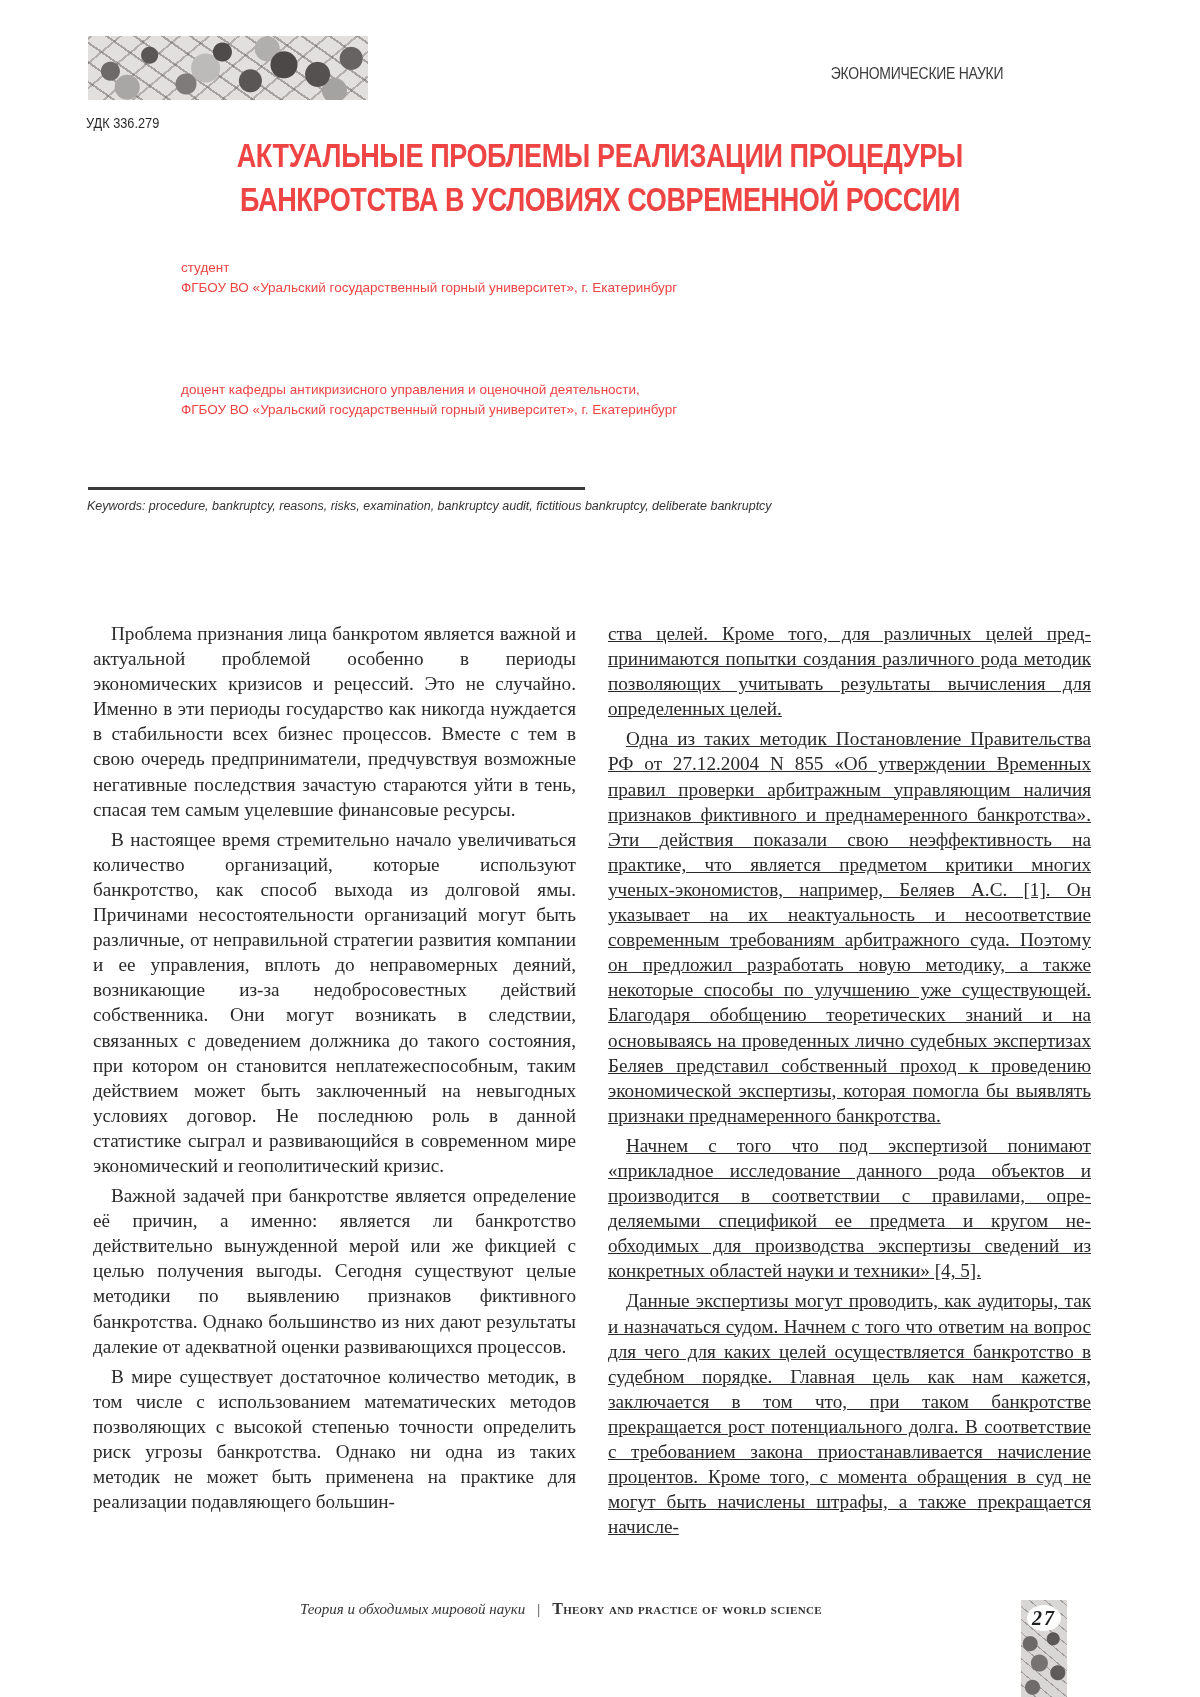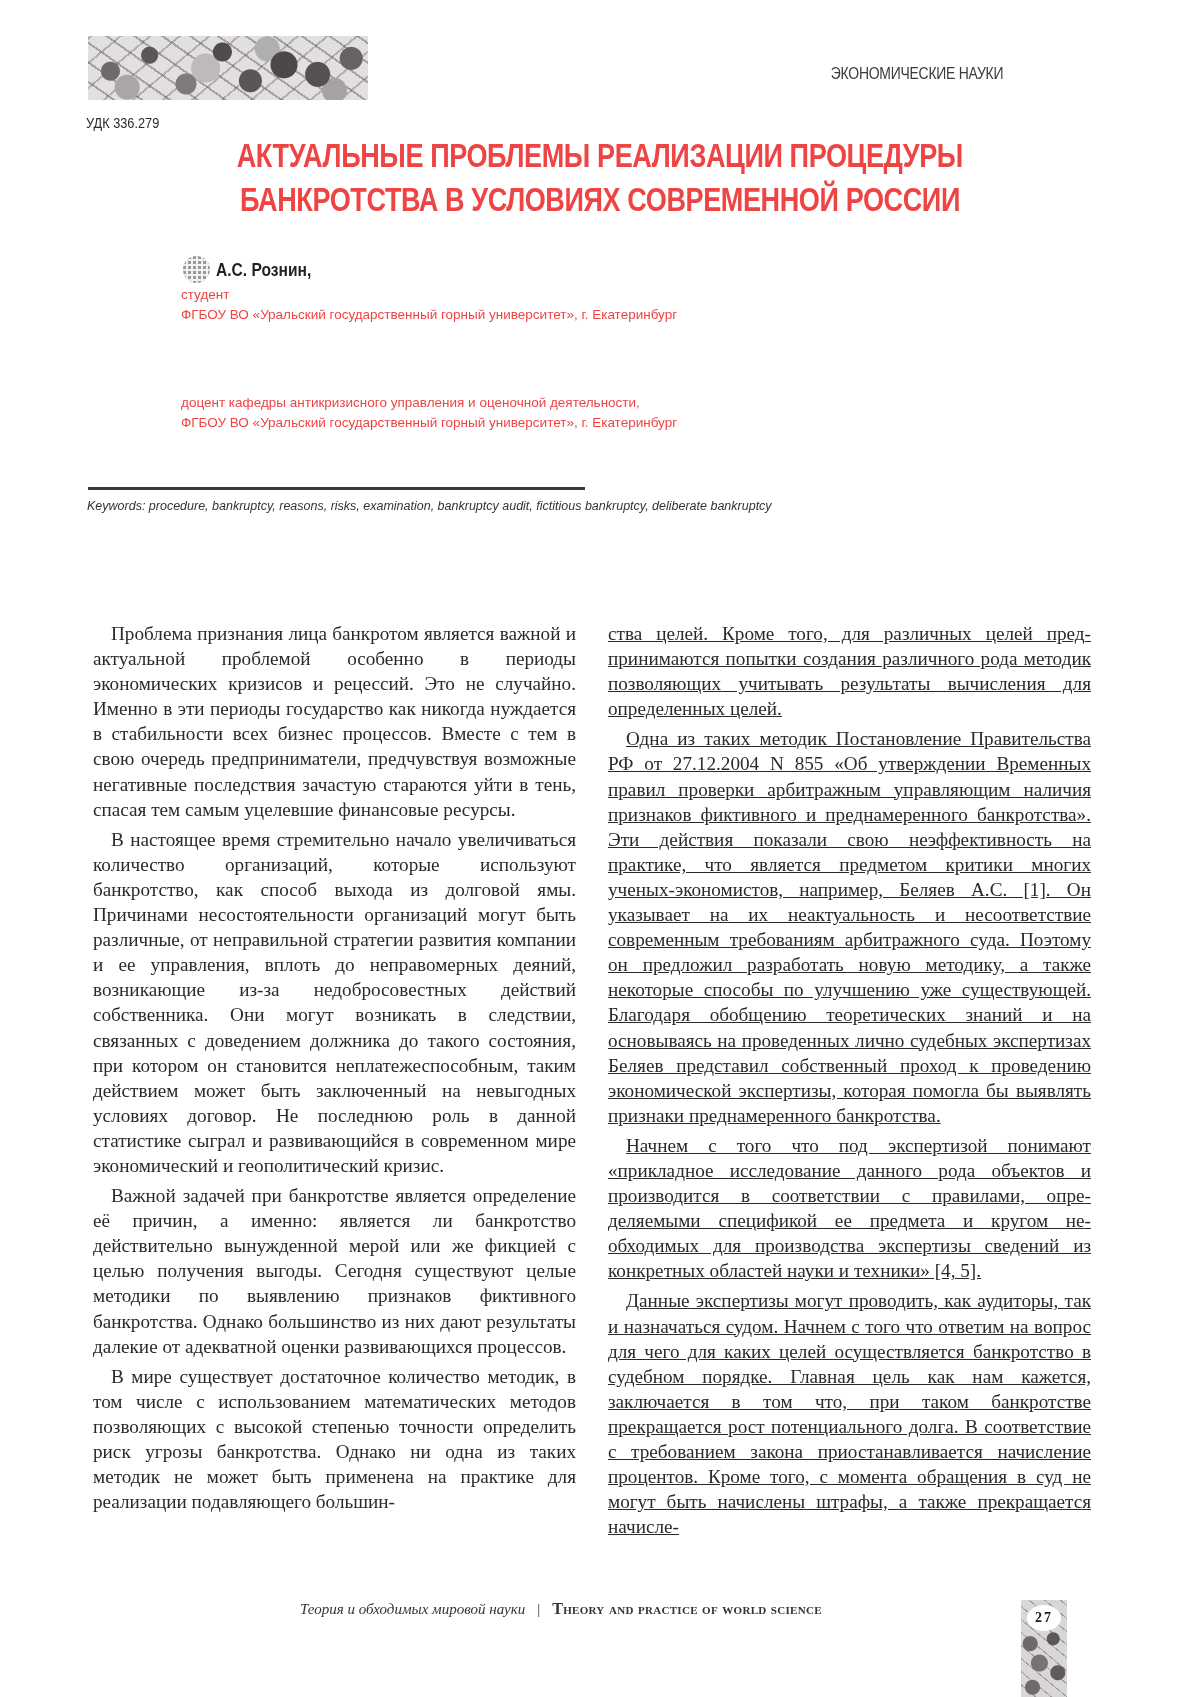--- a/index.html
+++ b/index.html
@@ -100,46 +100,44 @@
       radial-gradient(circle at 70% 40%, #5c5858 0 6px, transparent 7px),
       radial-gradient(circle at 40% 65%, #777373 0 8px, transparent 9px),
       radial-gradient(circle at 80% 75%, #5f5b5b 0 7px, transparent 8px),
       radial-gradient(circle at 25% 90%, #6f6b6b 0 7px, transparent 8px),
       repeating-linear-gradient(40deg, transparent 0 9px, rgba(90,85,85,.45) 9px 10px),
       #d9d7d5;
   }
   .page-num {
     position: absolute; left: 6px; top: 5px; width: 34px; height: 26px;
     border-radius: 50%; background: #fff;
-    font-size: 14px; font-weight: bold; color: #222; text-align: center; line-height: 26px;
+    font-size: 20px; font-weight: bold; color: #222; text-align: center; line-height: 26px;
     letter-spacing: 2px;
+    font-style: italic;
   }
 </style>
 </head>
 <body>
 
 <div class="abs banner"></div>
 <div class="abs section-label">ЭКОНОМИЧЕСКИЕ НАУКИ</div>
 <div class="abs udk">УДК 336.279</div>
 
 <div class="abs title">
   <span>АКТУАЛЬНЫЕ ПРОБЛЕМЫ РЕАЛИЗАЦИИ ПРОЦЕДУРЫ</span><br>
   <span>БАНКРОТСТВА В УСЛОВИЯХ СОВРЕМЕННОЙ РОССИИ</span>
 </div>
 
 <div class="abs author-block" style="top:256px;">
-  <div>
-    <span class="author-icon"></span><span class="author-name">А.С. Рознин,</span>
-  </div>
   <div class="author-line" style="margin-top:2px;">студент</div>
   <div class="author-line">ФГБОУ ВО «Уральский государственный горный университет», г. Екатеринбург</div>
 </div>
 
 <div class="abs author-block" style="top:378px;">
-  <div class="author-line" style="margin-top:15px;">доцент кафедры антикризисного управления и оценочной деятельности,</div>
+  <div class="author-line" style="margin-top:2px;">доцент кафедры антикризисного управления и оценочной деятельности,</div>
   <div class="author-line">ФГБОУ ВО «Уральский государственный горный университет», г. Екатеринбург</div>
 </div>
 
 <div class="abs rule"></div>
 
 <div class="abs keywords">
   <div>Keywords:  procedure, bankruptcy, reasons, risks, examination, bankruptcy audit, fictitious bankruptcy, deliberate bankruptcy</div>
 </div>
 
 <div class="abs col left">

